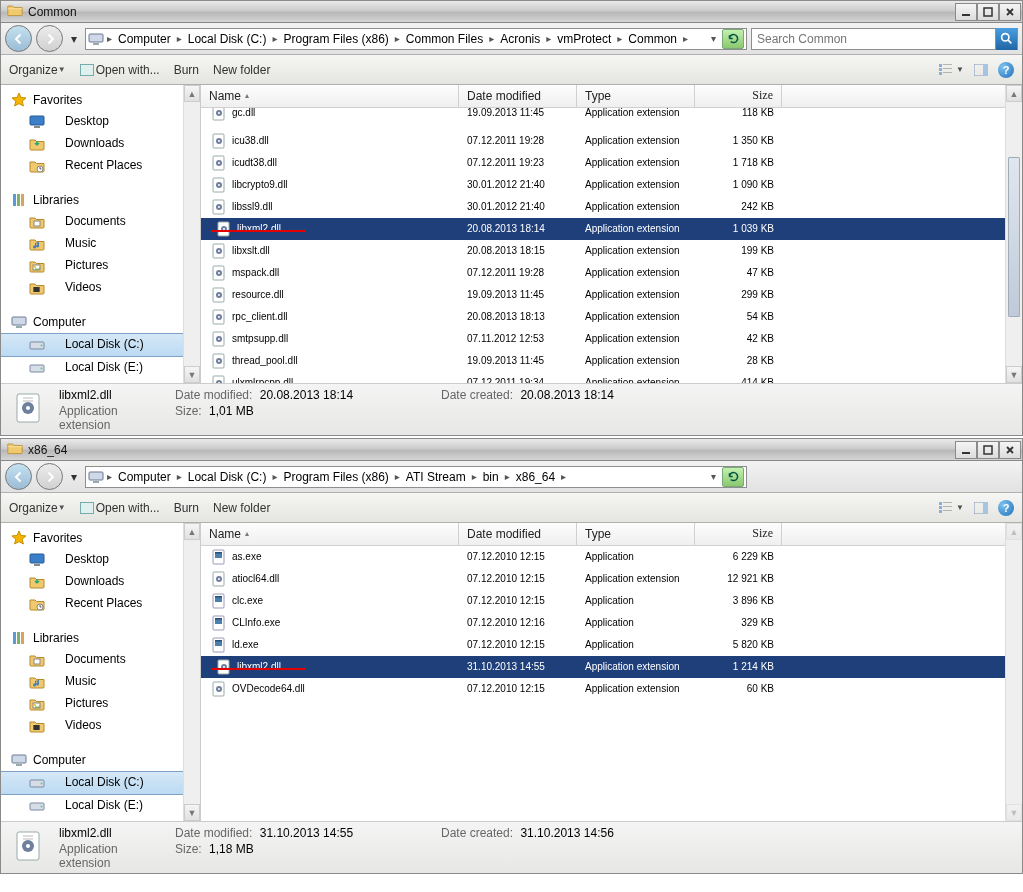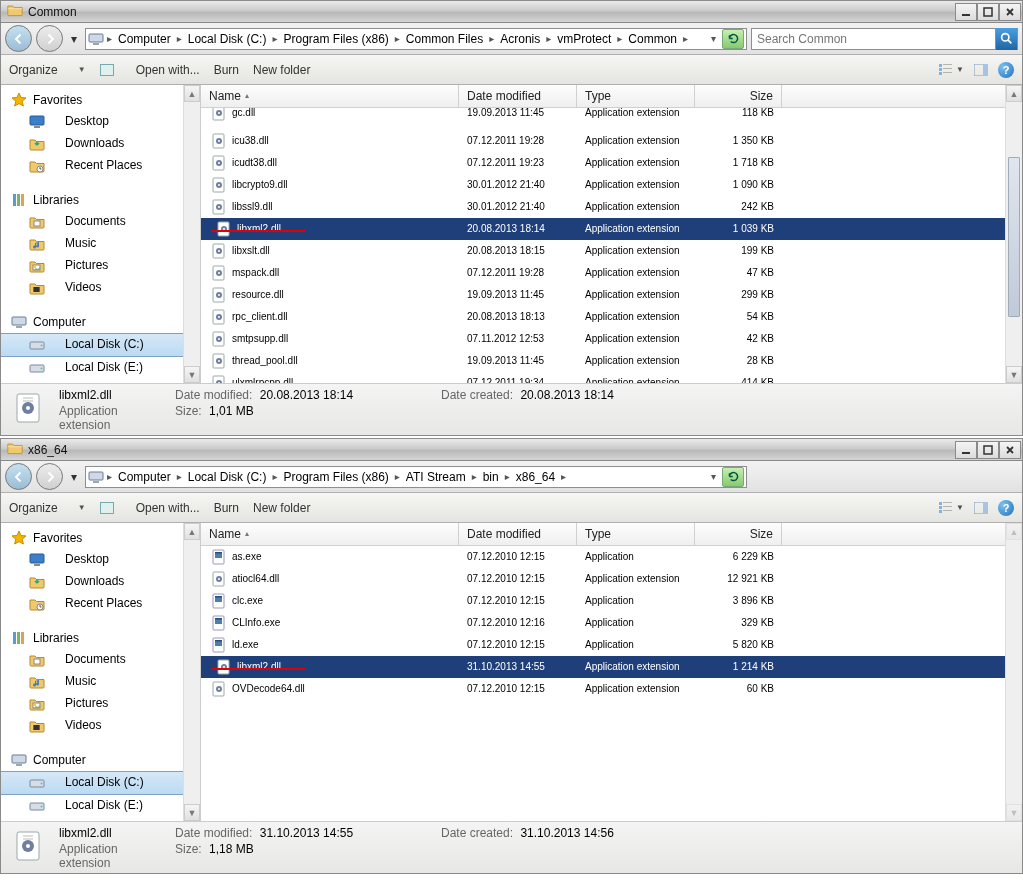--- a/index.html
+++ b/index.html
@@ -19,21 +19,21 @@
   .breadcrumb { flex:0 0 662px; height:22px; border:1px solid #8e8e8e; background:#fff; display:flex; align-items:center; padding-left:2px; overflow:hidden;}
   .crumb-sep { color:#555; padding:0 3px; font-size:10px;}
   .crumb { padding:0 3px; color:#000; cursor:pointer; white-space:nowrap;}
   .crumb-icon { width:16px; height:16px; display:inline-flex; align-items:center; justify-content:center;}
   .bc-right { margin-left:auto; display:flex; align-items:center; gap:2px; padding-right:2px;}
   .refresh-btn { width:22px; height:20px; border:1px solid #7a7; background:linear-gradient(180deg,#c4f0b0,#8bc86f); border-radius:2px; display:flex; align-items:center; justify-content:center; cursor:pointer; color:#063;}
   .searchbox { flex:1; height:22px; border:1px solid #8e8e8e; background:#fff; display:flex; align-items:center; position:relative;}
   .searchbox input { border:none; outline:none; width:100%; font-size:12px; color:#15803d; padding-left:5px; background:transparent;}
   .search-btn { width:24px; height:22px; background:linear-gradient(180deg,#4a9fe0,#2065a5); display:flex; align-items:center; justify-content:center; color:#fff; border-left:1px solid #8e8e8e; cursor:pointer;}
   .toolbar { height:30px; background:linear-gradient(180deg,#f6f6f4,#e4e4e0); display:flex; align-items:center; padding:0 8px; gap:14px; border-bottom:1px solid #b0b0b0; color:#333;}
-  .toolbar-item { display:flex; align-items:center; gap:20px; cursor:pointer;}
+  .toolbar-item { display:flex; align-items:center; gap:0; cursor:pointer;}
   .toolbar-item .drop { font-size:8px; color:#555;}
   .toolbar-right { margin-left:auto; display:flex; align-items:center; gap:10px;}
   .view-btn { display:flex; align-items:center; gap:3px; opacity:.85; cursor:pointer;}
   .help-btn { width:16px; height:16px; border-radius:50%; background:radial-gradient(circle at 30% 30%, #7cc1f0, #2170b8); color:#fff; font-size:11px; font-weight:bold; display:flex; align-items:center; justify-content:center; cursor:pointer;}
   .body { display:flex; background:#fff;}
   .sidebar { width:200px; border-right:1px solid #ccc; background:#fff; padding:4px 0; position:relative;}
   .sb-scroll { position:absolute; right:0; top:0; bottom:0; width:17px; background:#efefef; border-left:1px solid #ddd;}
   .sb-scroll-arrow { height:17px; display:flex; align-items:center; justify-content:center; color:#777; font-size:9px; background:linear-gradient(180deg,#f5f5f5,#e0e0e0); border:1px solid #ccc;}
   .sb-group-title { display:flex; align-items:center; gap:6px; padding:3px 10px; cursor:pointer;}
   .sb-item { display:flex; align-items:flex-start; gap:20px; padding:3px 10px 3px 28px; cursor:pointer;}
@@ -44,21 +44,21 @@
   .content { flex:1; display:flex; flex-direction:column; min-width:0; position:relative;}
   .content-scroll { position:absolute; right:0; top:0; bottom:0; width:17px; background:#efefef; border-left:1px solid #ddd;}
   .cs-arrow { height:17px; display:flex; align-items:center; justify-content:center; color:#777; font-size:9px; background:linear-gradient(180deg,#f5f5f5,#e0e0e0); border:1px solid #ccc;}
   .cs-thumb { margin:1px 2px; background:linear-gradient(180deg,#e0e6ef,#c0cad8); border:1px solid #a0abb8; border-radius:1px;}
   .headers { display:flex; background:linear-gradient(180deg,#fdfdfd,#efefef); border-bottom:1px solid #d0d0d0; height:23px; align-items:center;}
   .hcol { border-right:1px solid #d0d0d0; padding:0 8px; display:flex; align-items:center; gap:4px; color:#222; height:100%; cursor:pointer;}
   .hcol .sort { font-size:8px; color:#777;}
   .col-name { width:258px;}
   .col-date { width:118px;}
   .col-type { width:118px;text-align:right;}
-  .col-size { width:87px; text-align:right; justify-content:flex-end;}
+  .col-size { width:87px; text-align:right; justify-content:flex-end;font-family:Liberation Serif, serif;}
   .hcol.last { flex:1; border-right:none;}
   .rows { overflow:hidden;}
   .row { display:flex; align-items:center; height:22px; font-size:10px; color:#000;}
   .row.selected { background:#1f3f7a; color:#fff;}
   .row .c-name { width:258px; padding-left:10px; display:flex; align-items:center; gap:5px; overflow:hidden;}
   .row .c-date { width:118px; padding-left:8px;}
   .row .c-type { width:118px; padding-left:8px;}
   .row .c-size { width:87px; text-align:right; padding-right:8px;}
   .row.cut-top .c-name, .row.cut-top .c-date, .row.cut-top .c-type, .row.cut-top .c-size { transform:translateY(-6px);}
   .underline-red { position:relative;}

